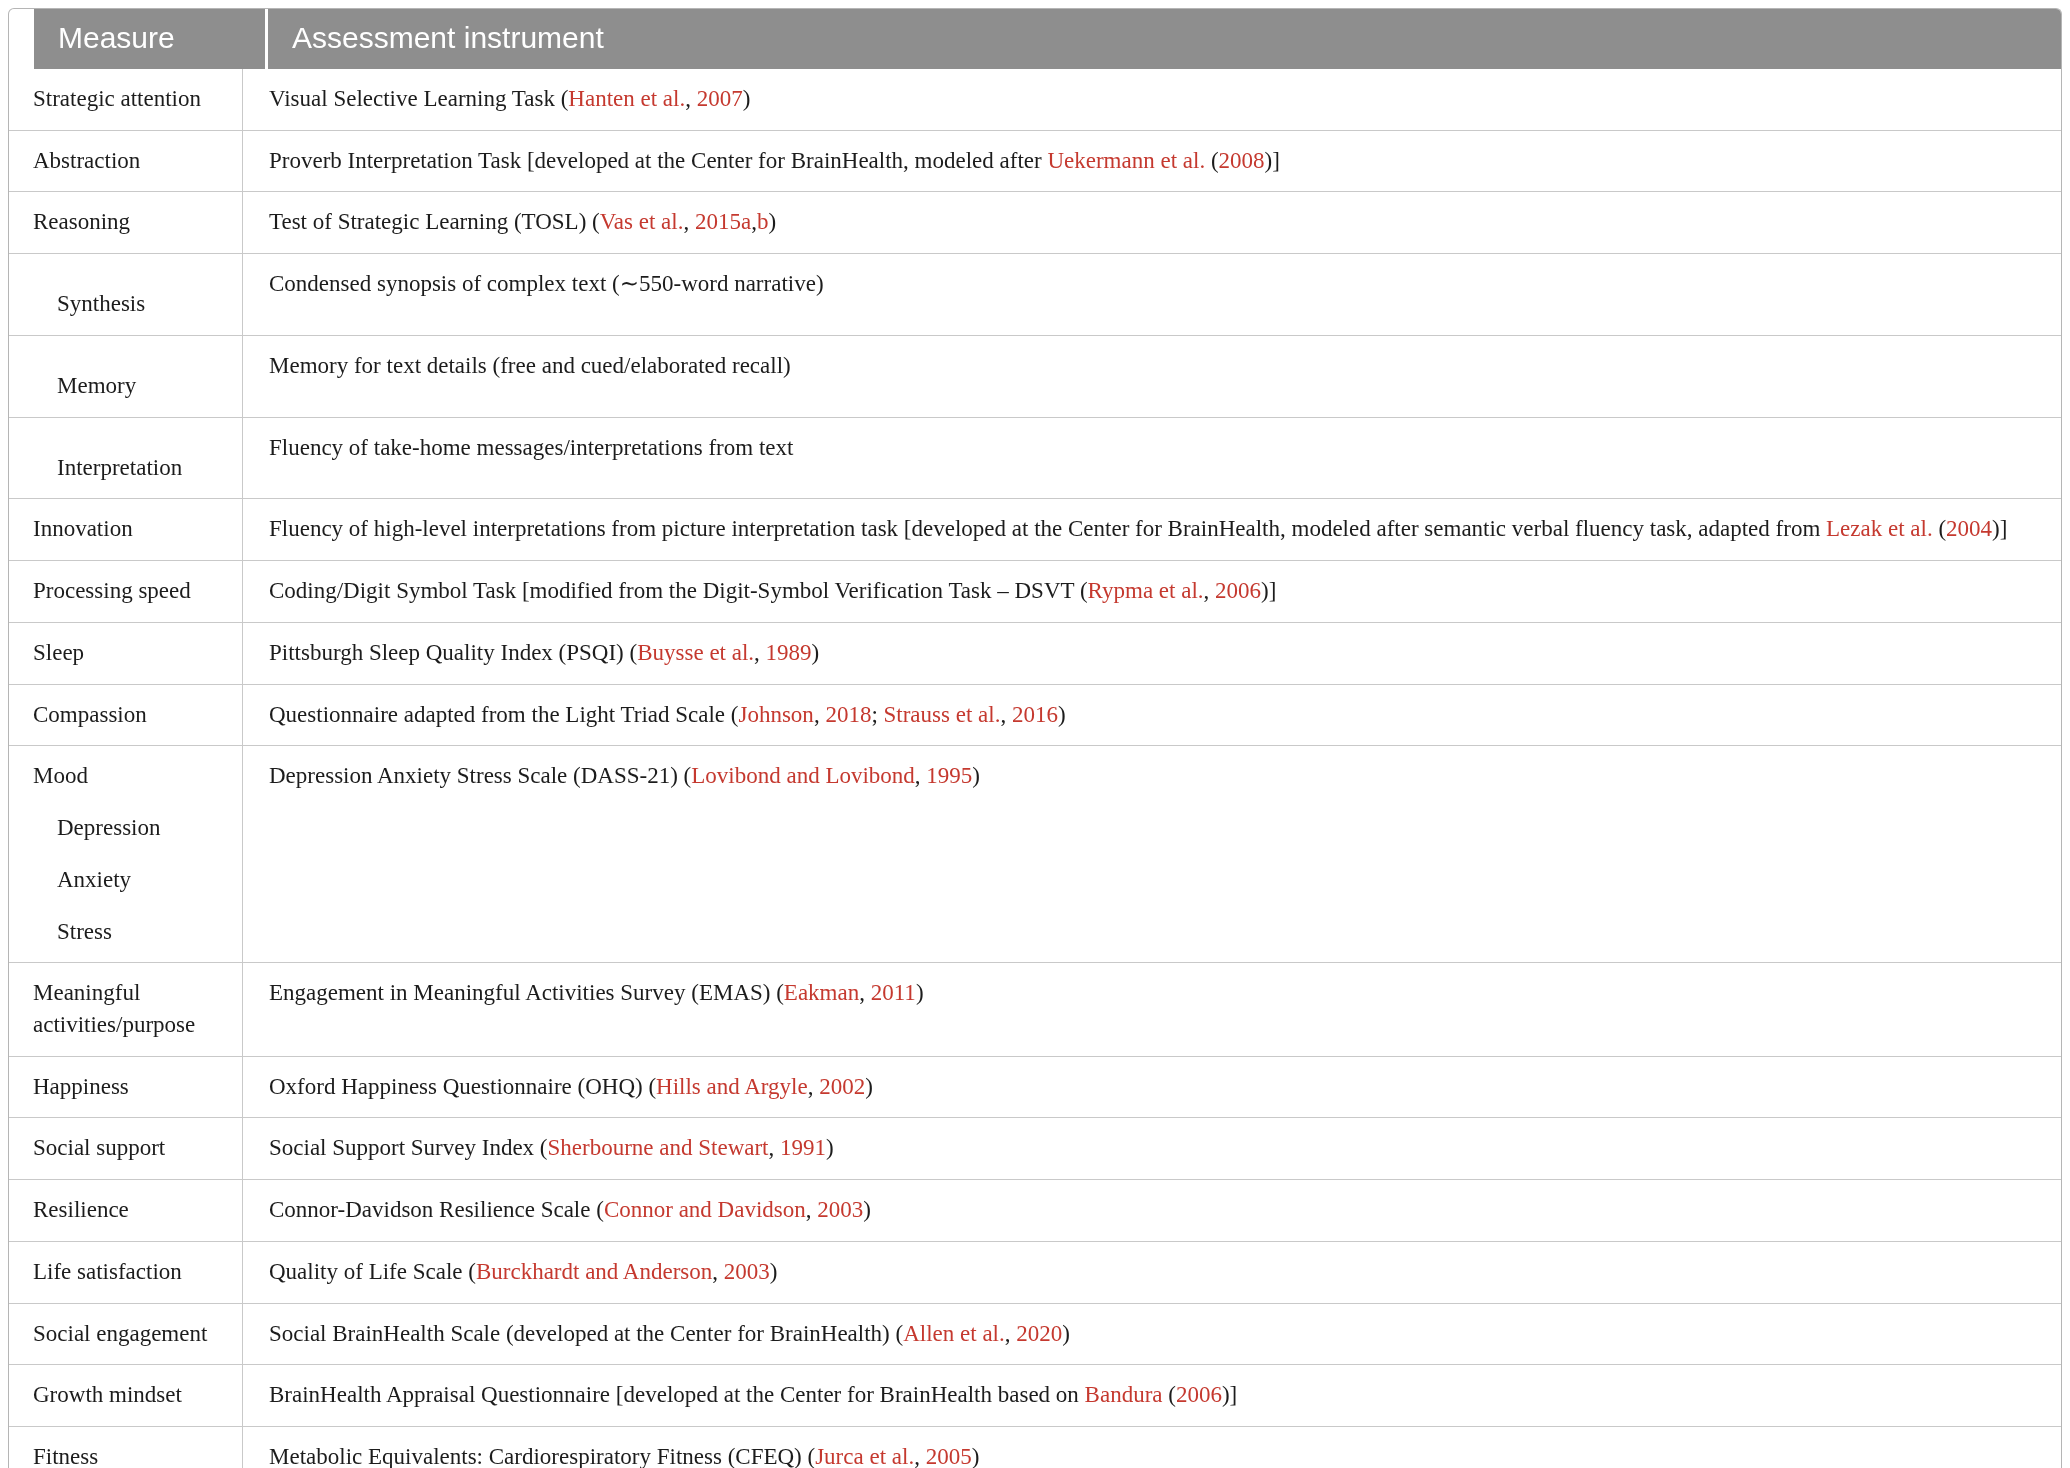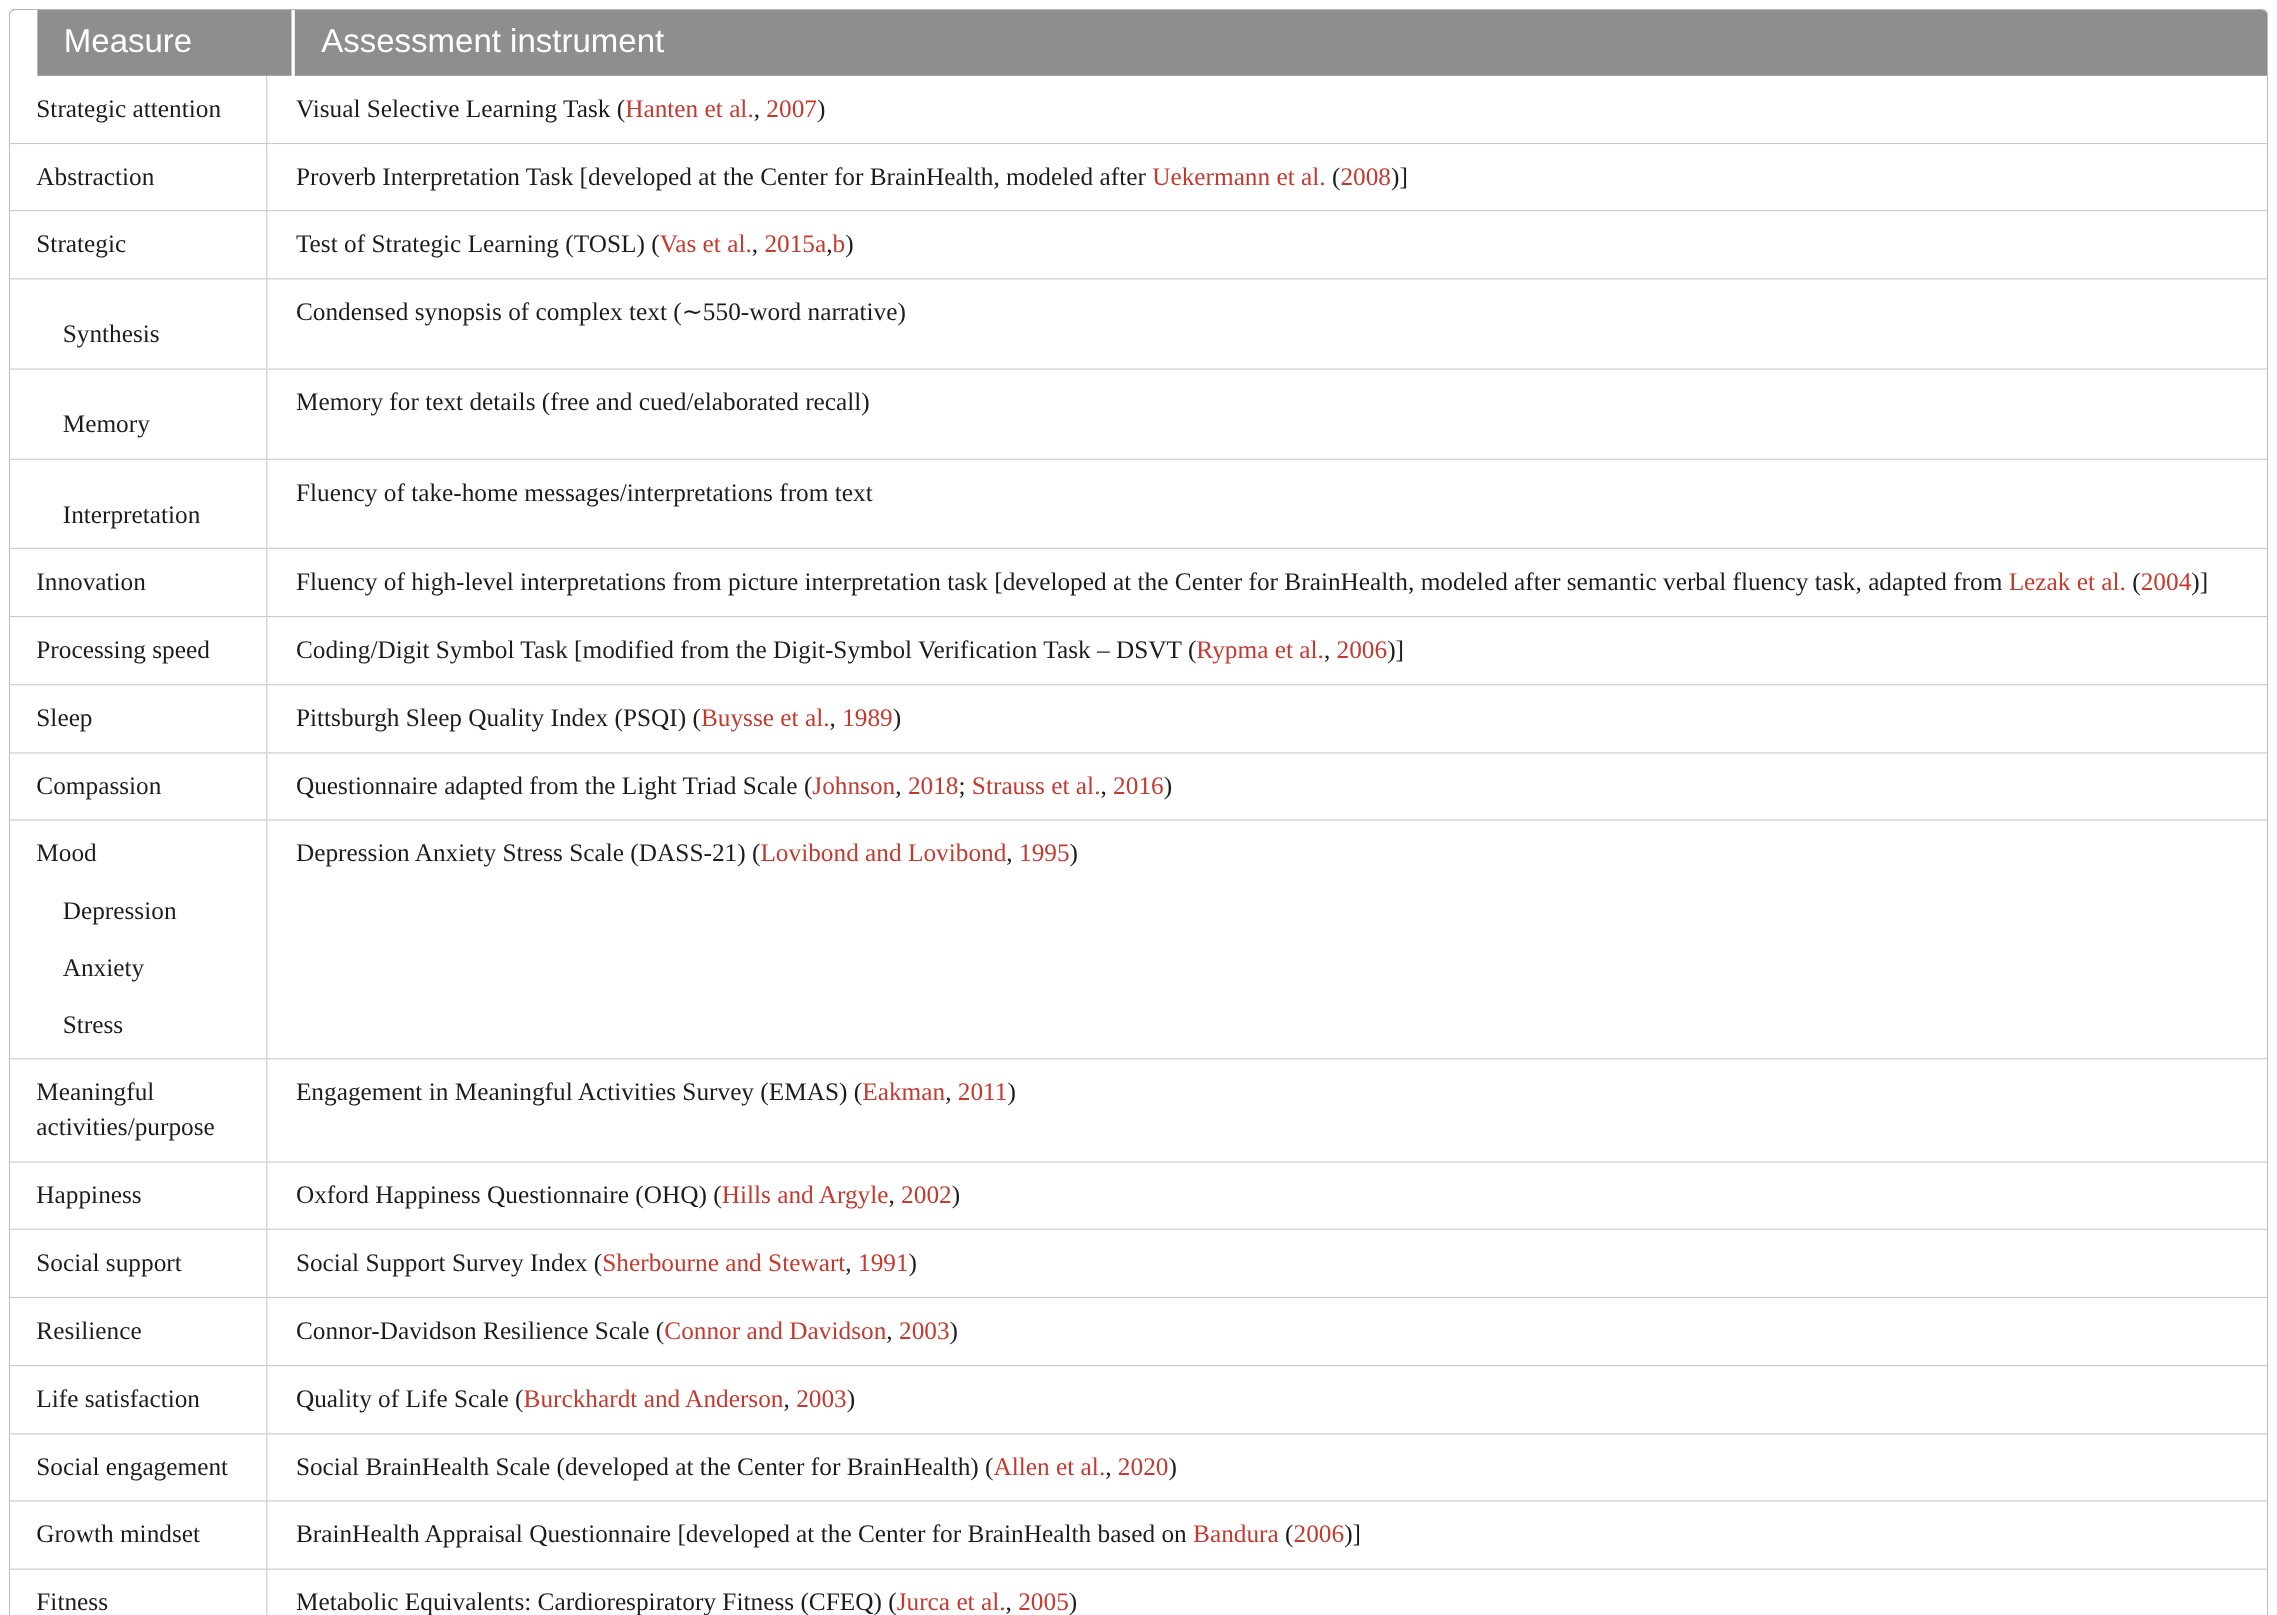--- a/index.html
+++ b/index.html
@@ -115,21 +115,21 @@
         <div class="tr">
           <div class="td measure-cell">
             <div class="measure-line">Abstraction</div>
           </div>
           <div class="td instr-cell">
             <div class="instr-text"><span>Proverb Interpretation Task [developed at the Center for BrainHealth, modeled after </span><span class="cite">Uekermann et al.</span><span> (</span><span class="cite">2008</span><span>)]</span></div>
           </div>
         </div>
         <div class="tr">
           <div class="td measure-cell">
-            <div class="measure-line">Strategic</div>
+            <div class="measure-line">Reasoning</div>
           </div>
           <div class="td instr-cell">
             <div class="instr-text"><span>Test of Strategic Learning (TOSL) (</span><span class="cite">Vas et al.</span><span>, </span><span class="cite">2015a</span><span>,</span><span class="cite">b</span><span>)</span></div>
           </div>
         </div>
         <div class="tr">
           <div class="td measure-cell">
             <div class="measure-line indent">Synthesis</div>
           </div>
           <div class="td instr-cell">

